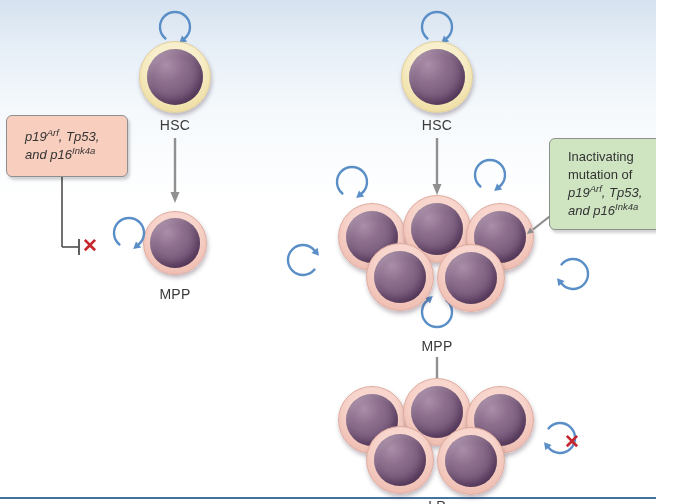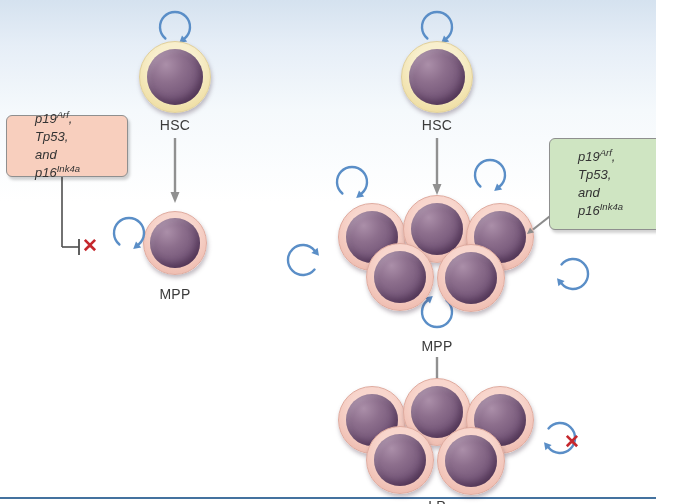--- a/index.html
+++ b/index.html
@@ -14,21 +14,21 @@
   .ring-mpp { background:radial-gradient(circle at 50% 35%, #f8d6cd 40%, #f0c0b4 75%, #e7b0a4 100%);
               border:1px solid #dfab9f; }
   .body { width:80%; height:80%; border-radius:50%;
           background:radial-gradient(circle at 34% 28%, #ab8fa9 0%, #8d6f8d 32%, #735577 68%, #5b405f 100%);
           box-shadow:inset -3px -4px 7px rgba(50,25,55,.45), inset 2px 3px 5px rgba(255,255,255,.18); }
   .loop { position:absolute; width:44px; height:44px; }
   .lbl { position:absolute; text-align:center; font-size:14px; color:#3b3b3b; letter-spacing:.3px; z-index:5; }
   .note { position:absolute; border:1px solid #8f8f8f; border-radius:6px;
           box-shadow:2px 3px 3px rgba(0,0,0,.18); font-size:13px; color:#333;
           display:flex; flex-direction:column; justify-content:center;
-          padding:7px 28px; line-height:1.38; z-index:5; text-align:left; }
+          padding:7px 18px; line-height:1.38; z-index:5; text-align:left; }
   .note .it, .note sup { font-style:italic; }
   .gene-box { background:#f8cfbe; }
   .mutation-box { background:#cfe5c2; }
   sup { font-size:9.5px; vertical-align:super; line-height:0; }
   .xmark { position:absolute; color:#c5272d; font-size:19px; font-weight:bold; z-index:6; }
   .z1{z-index:1}.z2{z-index:2}.z3{z-index:3}.z4{z-index:4}
 </style>
 </head>
 <body>
 
@@ -88,20 +88,22 @@
     <div class="body"></div>
   </div>
   <div class="lbl" style="left:407px;top:117px;width:60px">HSC</div>
 
   <svg class="abs z1" style="left:431px;top:138px" width="12" height="58">
     <line x1="6" y1="0" x2="6" y2="47" stroke="#909090" stroke-width="2.4"></line>
     <polygon points="1.5,46 10.5,46 6,57" fill="#909090"></polygon>
   </svg>
 
   <div class="note mutation-box" style="left:549px;top:138px;width:127px;height:92px">
+    <div>Inactivating</div>
+    <div>mutation of</div>
     <div>
       <span class="it">p19</span><sup>Arf</sup><span class="it">, Tp53,</span>
     </div>
     <div>
       <span class="it">and </span><span class="it">p16</span><sup>Ink4a</sup>
     </div>
   </div>
 
   <svg class="abs z4" style="left:518px;top:210px" width="40" height="32">
     <line x1="36" y1="3" x2="15" y2="19.5" stroke="#8c8c8c" stroke-width="2.2"></line>

